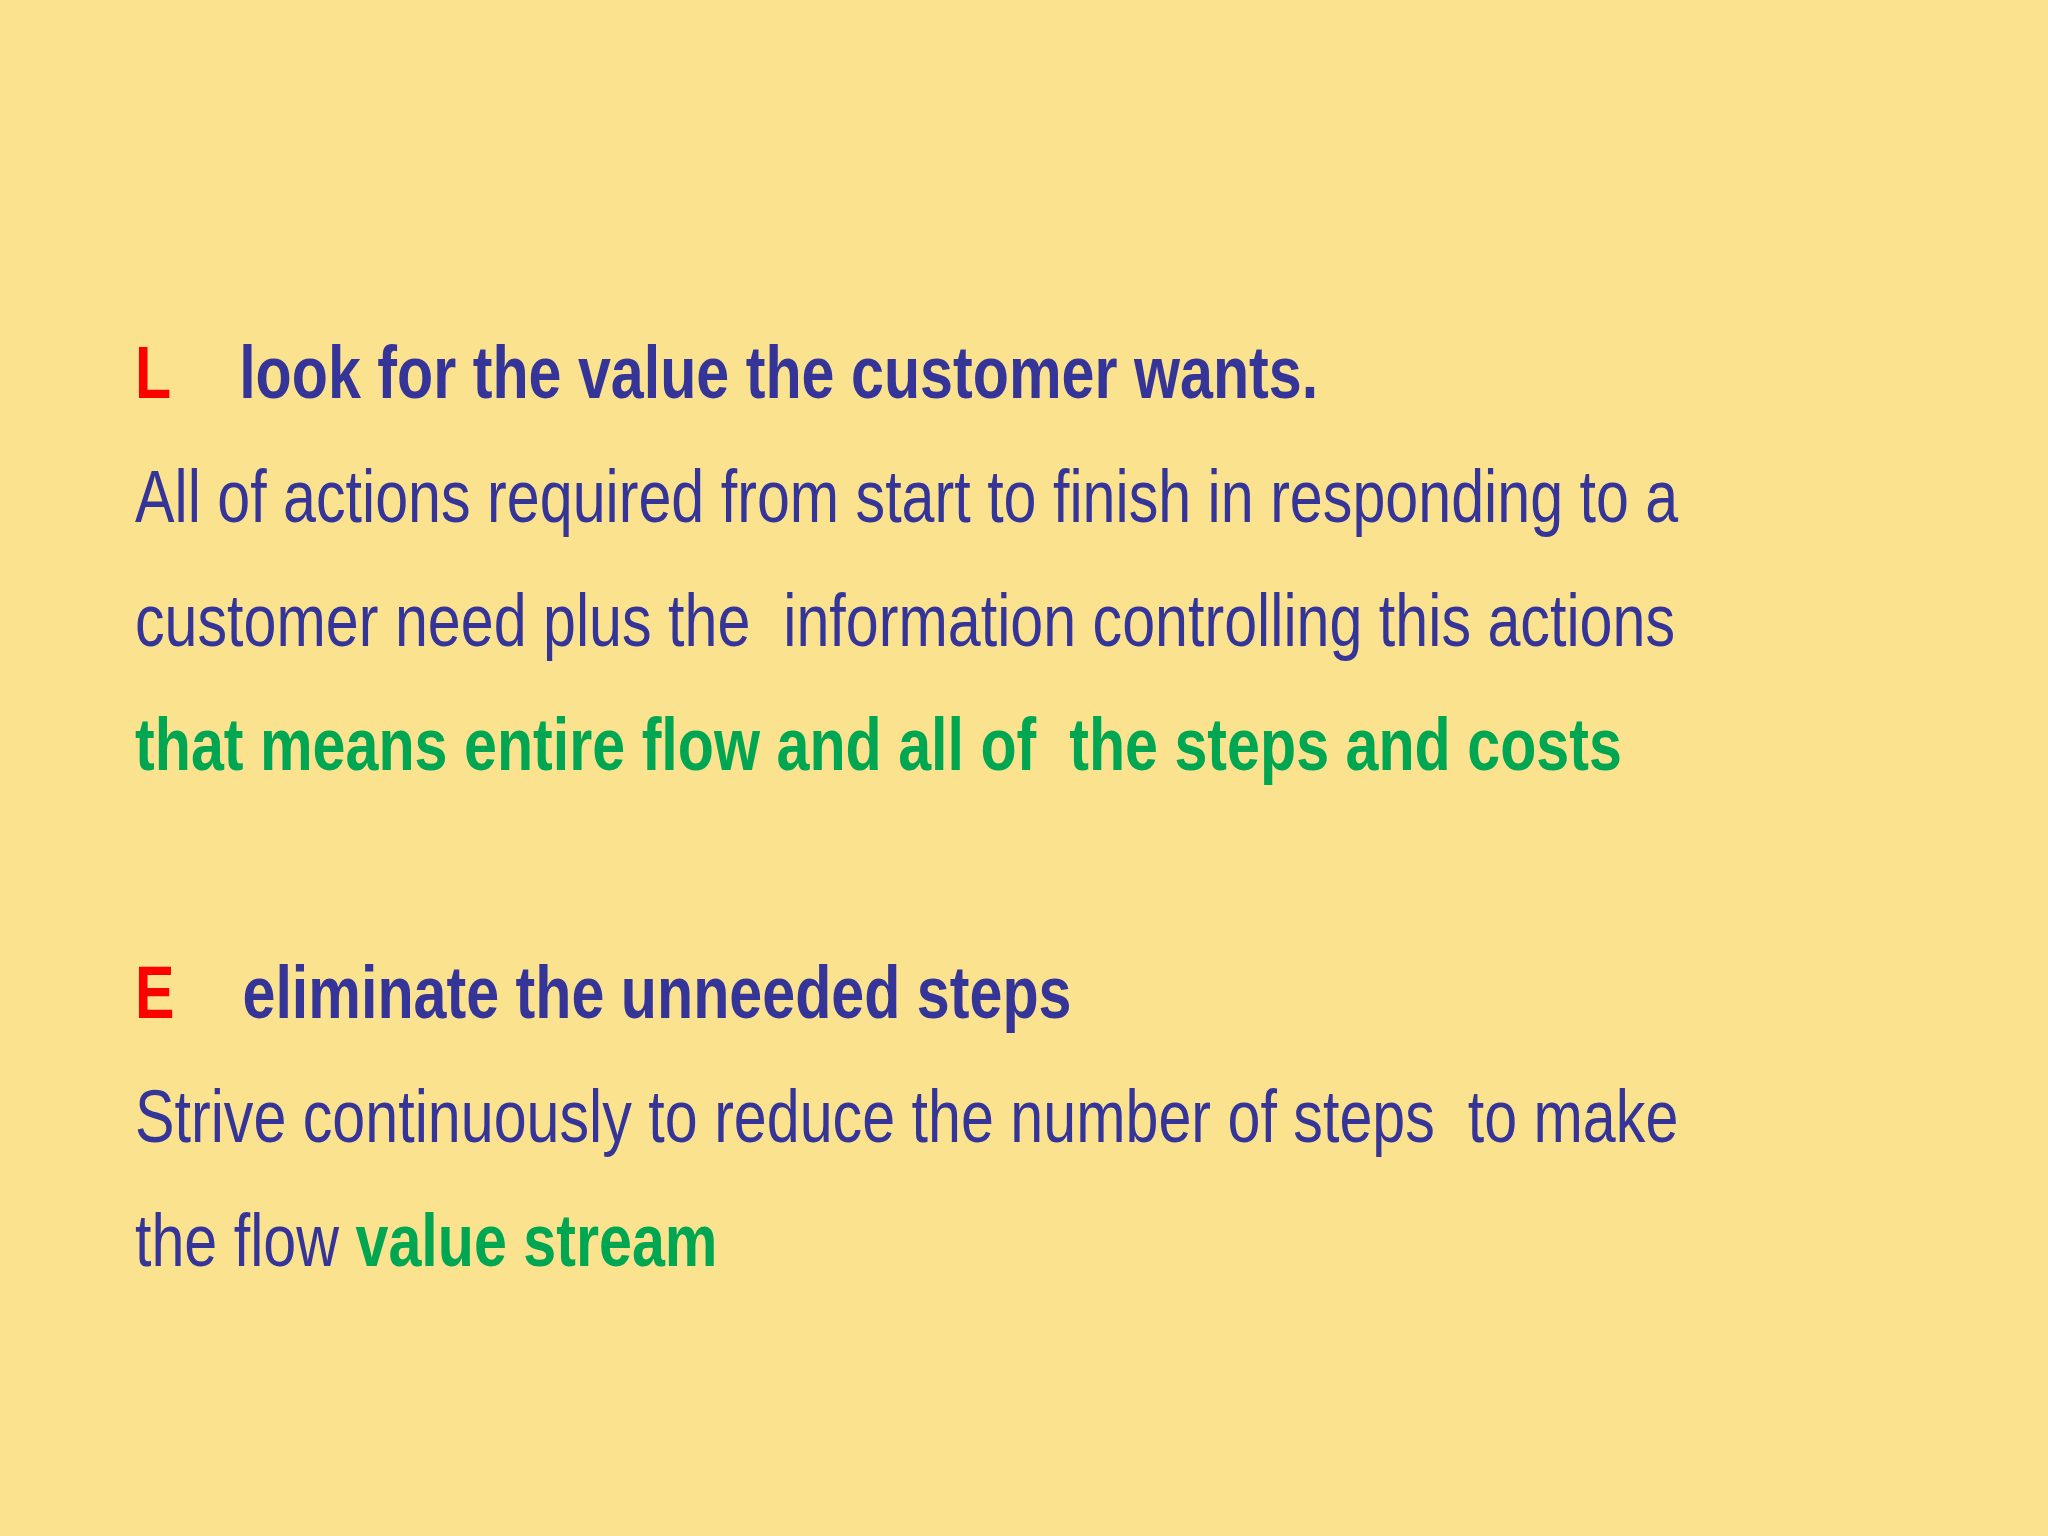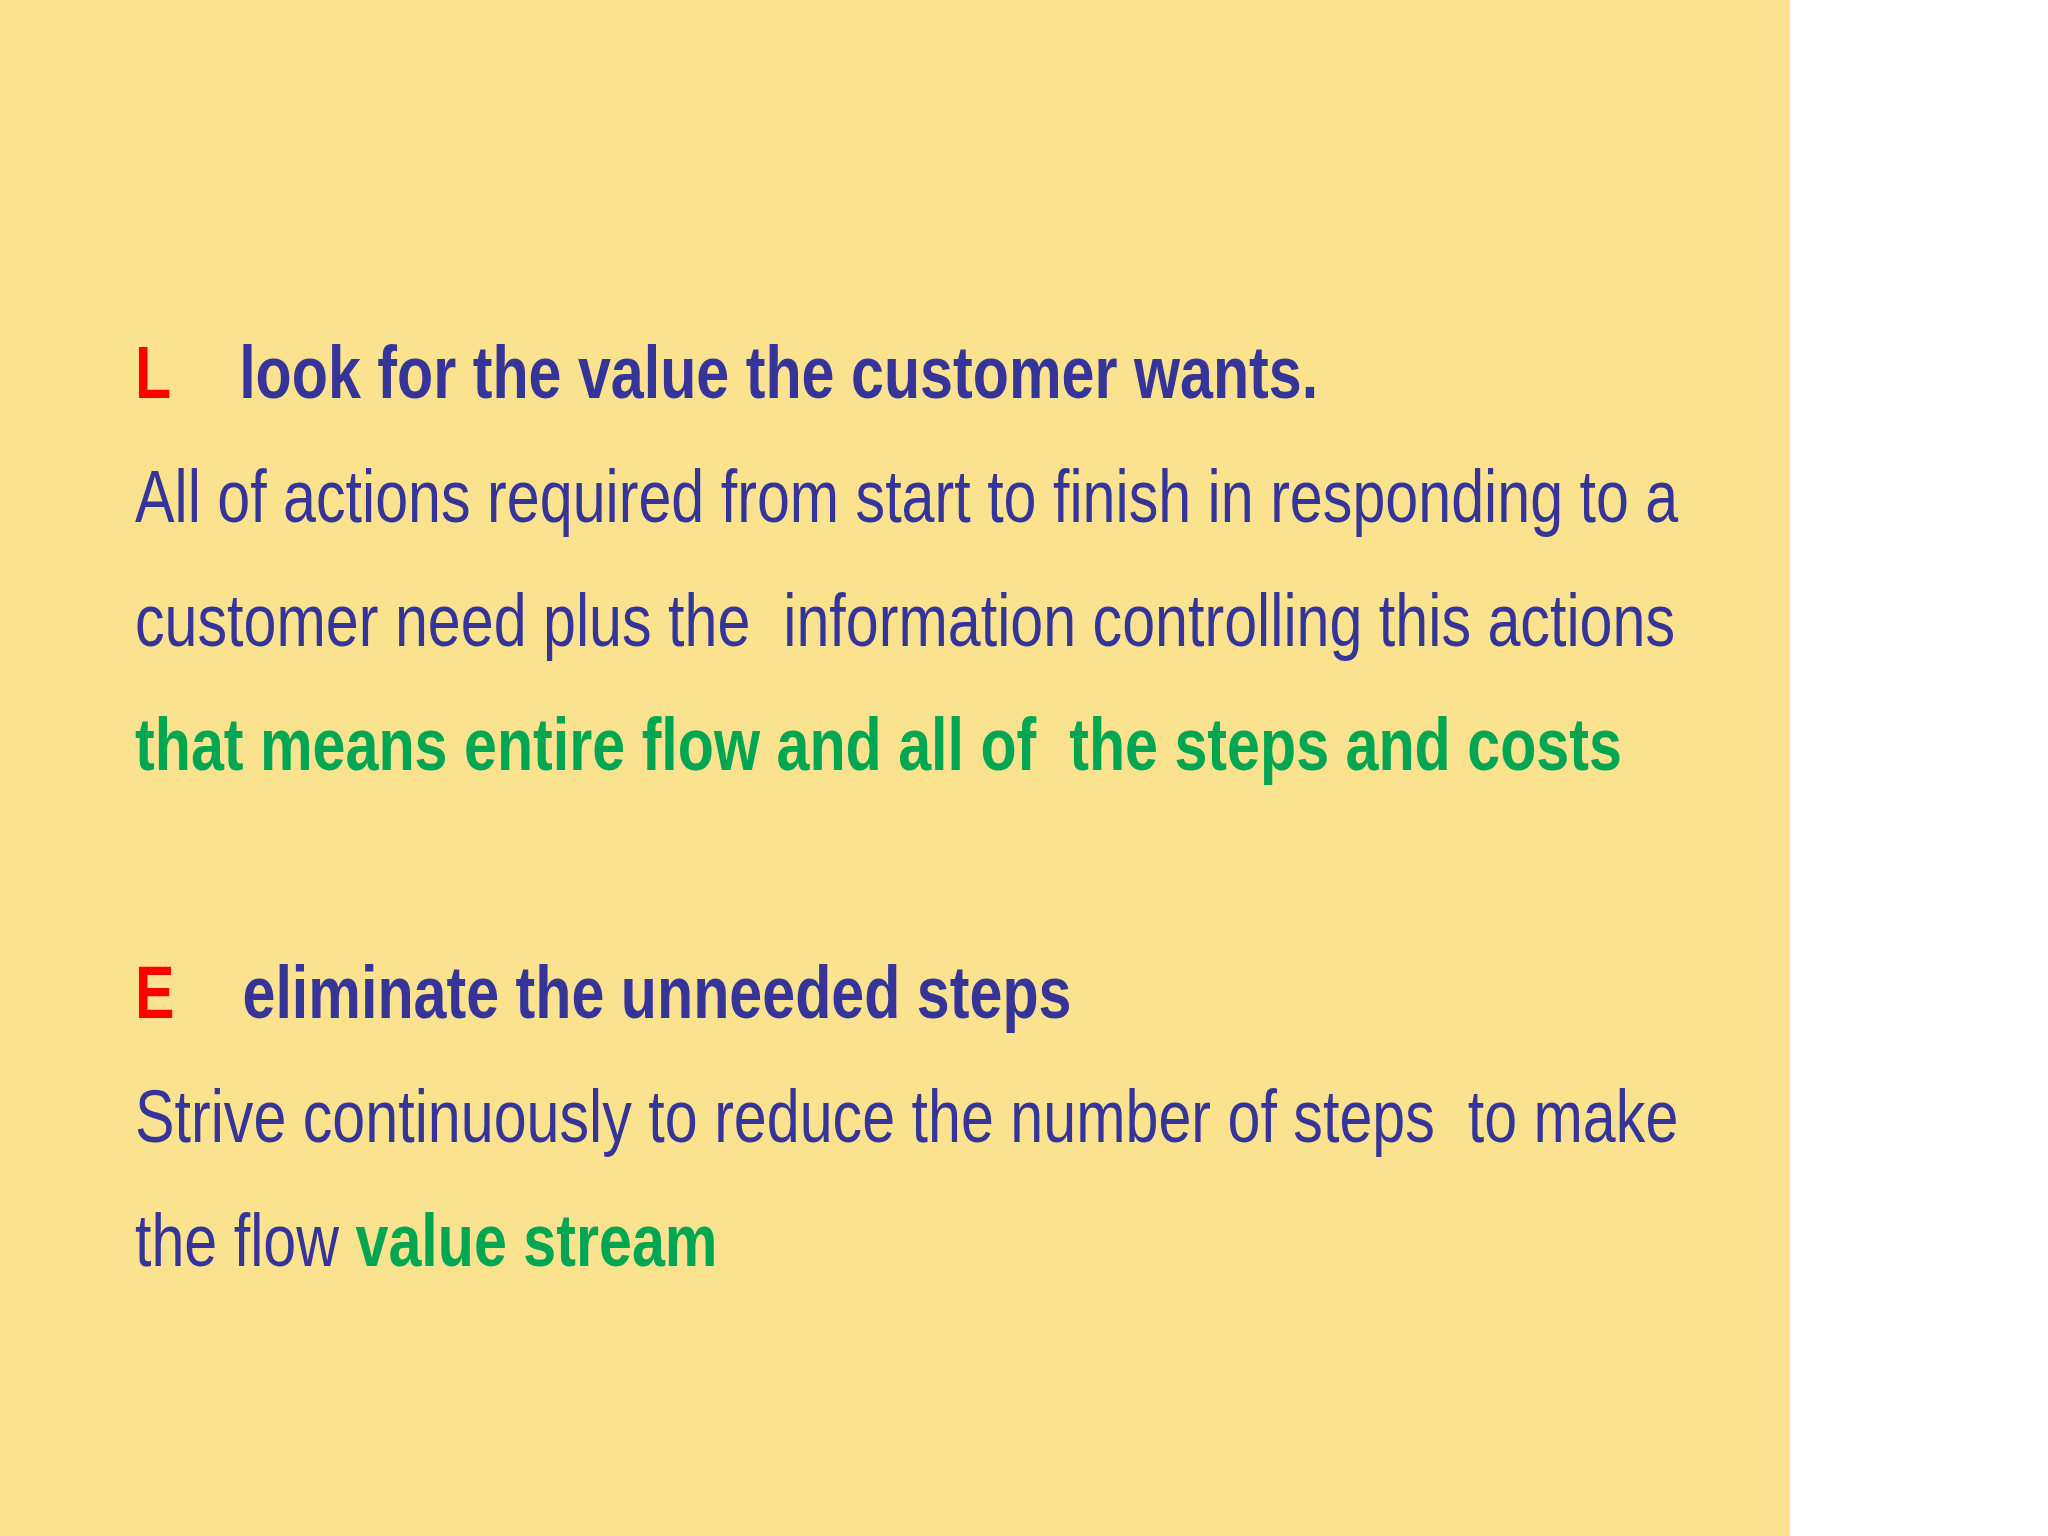--- a/index.html
+++ b/index.html
@@ -5,21 +5,21 @@
   :root{
     --background-color:#FAE28E;
     --text-color-navy:#343499;
     --accent-red:#FF0000;
     --accent-green:#00A651;
   }
   html,body{margin:0;padding:0;}
   body{background:#fff;}
   .slide{
     position:relative;
-    width:1790px;
+    width:2048px;
     height:1536px;
     background:var(--background-color);
     overflow:hidden;
     font-family:"Liberation Sans", sans-serif;
   }
   .content{
     position:absolute;
     left:135px;
     top:311px;
     width:2600px;

